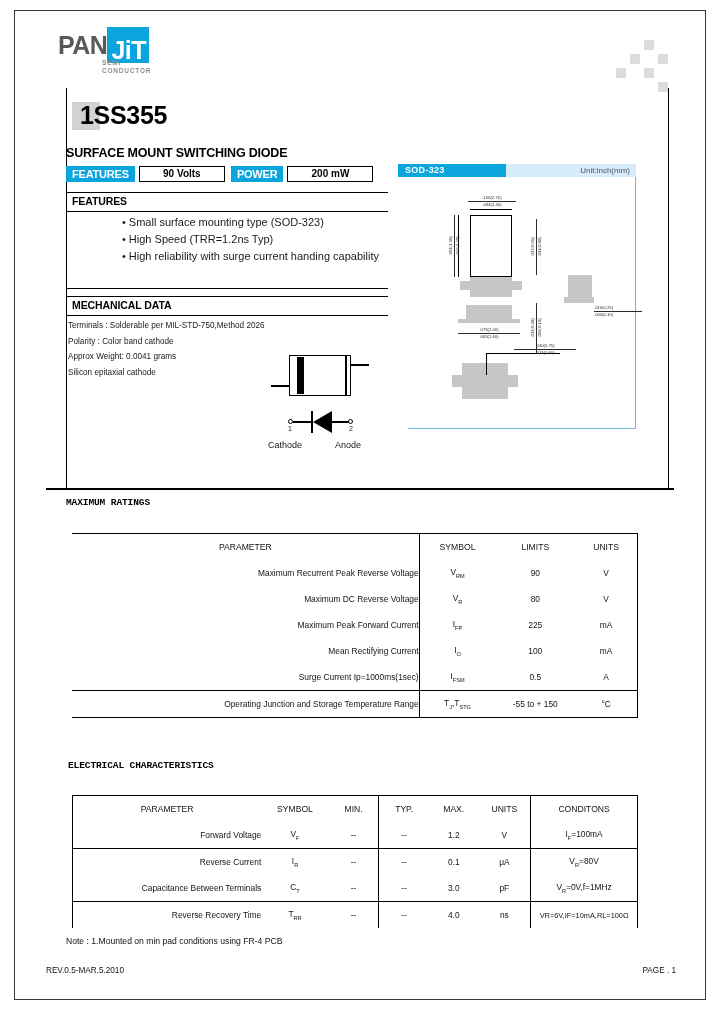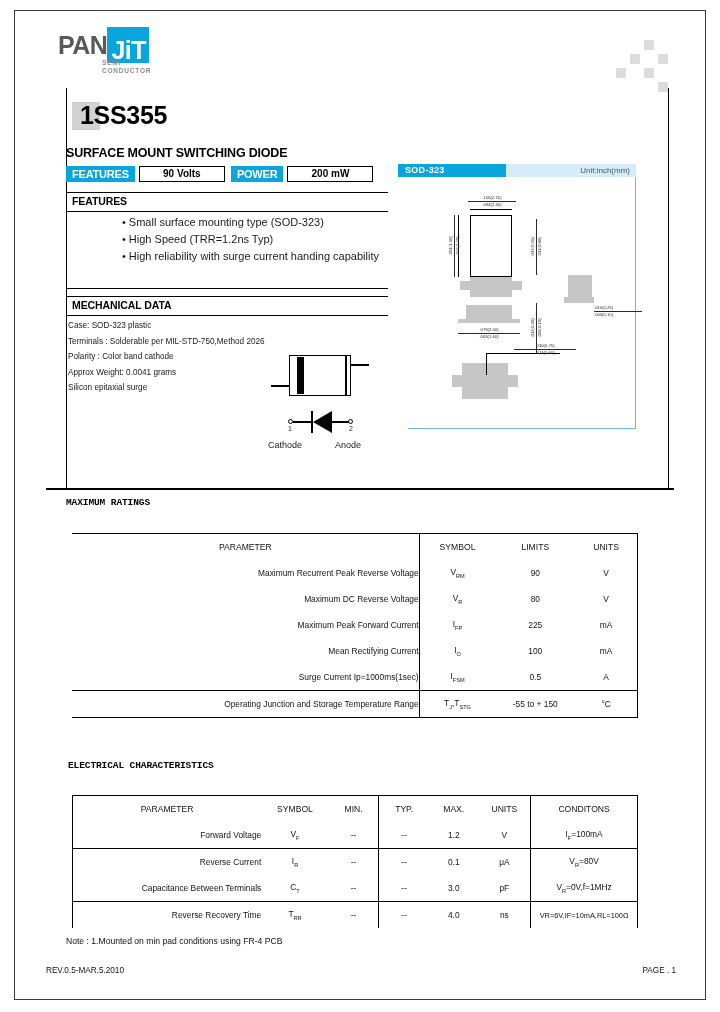--- a/index.html
+++ b/index.html
@@ -397,25 +397,24 @@
     <div><span class="bt">•</span><span>Small surface mounting type (SOD-323)</span></div>
     <div><span class="bt">•</span><span>High Speed (TRR=1.2ns Typ)</span></div>
     <div><span class="bt">•</span><span>High reliability with surge current handing capability</span></div>
   </div>
   <div class="hline" style="left:66px; top:288px; width:322px;"></div>
 
   <div class="hline" style="left:66px; top:296px; width:322px;"></div>
   <div class="sec-head" style="left:72px; top:299px;">MECHANICAL DATA</div>
   <div class="hline" style="left:66px; top:315px; width:322px;"></div>
   <div class="mech" style="left:68px; top:318px;">
-    <div>Case: SOD-323 plastic</div>
     <div>Terminals : Solderable per MIL-STD-750,Method 2026</div>
     <div>Polarity : Color band cathode</div>
     <div>Approx Weight: 0.0041 grams</div>
-    <div>Silicon epitaxial surge</div>
+    <div>Silicon epitaxial cathode</div>
   </div>
 
   <div>
     <div class="pkg-body" style="left:289px; top:355px; width:62px; height:41px;"></div>
     <div class="pkg-band" style="left:297px; top:357px; width:7px; height:37px;"></div>
     <div class="vline" style="left:345px; top:356px; height:39px;"></div>
     <div class="lead" style="left:271px; top:385px; width:19px;"></div>
     <div class="lead" style="left:350px; top:364px; width:19px;"></div>
   </div>
 

